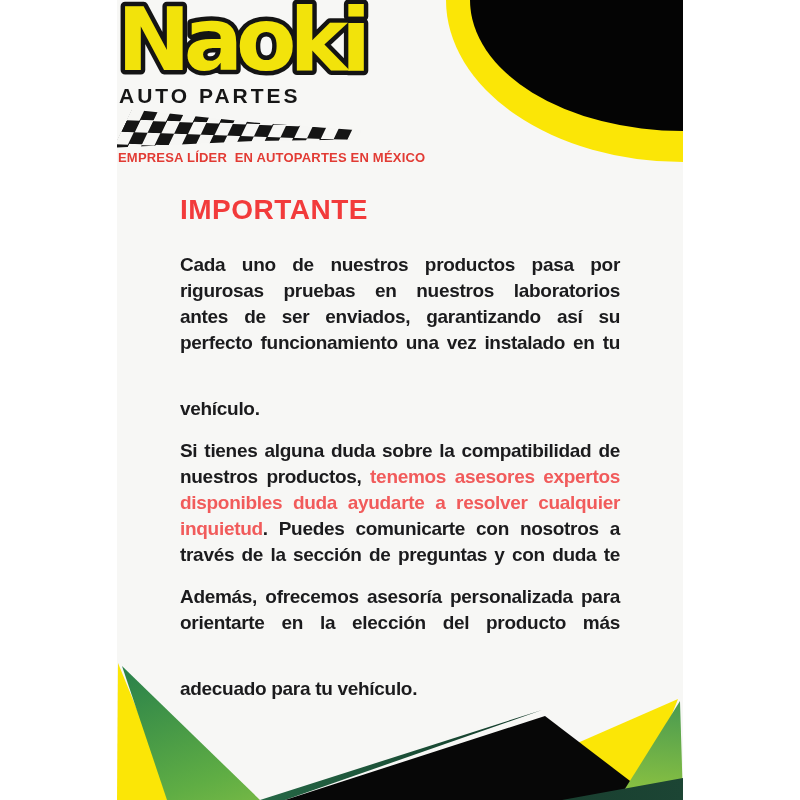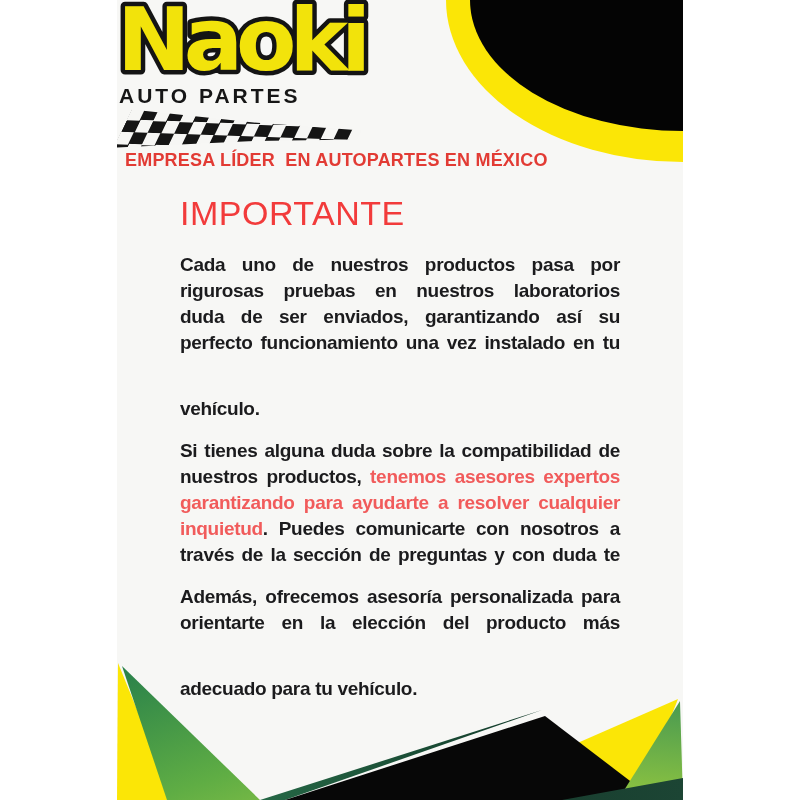--- a/index.html
+++ b/index.html
@@ -11,31 +11,31 @@
   
   .logo-svg{position:absolute;left:-2px;top:-8px;overflow:visible;}
   .brand-sub{position:absolute;left:2px;top:84px;font-size:21px;font-weight:700;
              letter-spacing:3px;color:#161616;white-space:pre;}
   .flag{position:absolute;left:4px;top:112px;width:240px;height:40px;}
   .flag-inner{width:100%;height:100%;
      background:conic-gradient(#151515 25%, #f6f6f4 0 50%, #151515 0 75%, #f6f6f4 0);
      background-size:27px 24px;
      transform:skewX(-24deg) rotate(2deg);
      clip-path:polygon(0 4%, 55% 26%, 100% 36%, 100% 58%, 55% 72%, 0 100%);}
-  .tagline{position:absolute;left:8px;top:150px;font-size:18px;font-weight:700;
+  .tagline{position:absolute;left:1px;top:150px;font-size:13px;font-weight:700;
            letter-spacing:0.2px;color:var(--tagline-red);white-space:pre;}
 
   
   .corner-y{position:absolute;top:0;right:0;width:237px;height:162px;
             background:var(--accent-yellow);border-bottom-left-radius:100% 100%;}
   .corner-b{position:absolute;top:0;right:0;width:213px;height:131px;
             background:#040404;border-bottom-left-radius:100% 100%;}
 
   
-  .title{position:absolute;left:63px;top:194px;font-size:34px;font-weight:400;
+  .title{position:absolute;left:63px;top:194px;font-size:28px;font-weight:700;
          letter-spacing:0.5px;color:var(--heading-red);}
   .body-text{position:absolute;left:63px;top:252px;width:440px;
              font-size:19px;font-weight:700;line-height:26px;letter-spacing:-0.3px;
              color:var(--text-black);}
   .para{margin:0 0 16px 0;}
   .line{text-align:justify;text-align-last:justify;white-space:normal;}
   .line.last{text-align-last:left;margin-top:40px;}
   .red{color:var(--inline-red);}
 
   
@@ -72,28 +72,28 @@
     <div class="flag">
       <div class="flag-inner"></div>
     </div>
     <div class="tagline">EMPRESA LÍDER  EN AUTOPARTES EN MÉXICO</div>
 
     <h1 class="title" style="margin:0">IMPORTANTE</h1>
     <div class="body-text">
         <div class="para">
           <div class="line"><span>Cada uno de nuestros productos pasa por</span></div>
           <div class="line"><span>rigurosas pruebas en nuestros laboratorios</span></div>
-          <div class="line"><span>duda de ser enviados, garantizando así su</span></div>
+          <div class="line"><span>antes de ser enviados, garantizando así su</span></div>
           <div class="line"><span>perfecto funcionamiento una vez instalado en tu</span></div>
           <div class="line last"><span>vehículo.</span></div>
         </div>
         <div class="para">
           <div class="line"><span>Si tienes alguna duda sobre la compatibilidad de</span></div>
           <div class="line"><span>nuestros productos, </span><span class="red">tenemos asesores expertos</span></div>
-          <div class="line"><span class="red">garantizando para ayudarte a resolver cualquier</span></div>
+          <div class="line"><span class="red">disponibles duda ayudarte a resolver cualquier</span></div>
           <div class="line"><span class="red">inquietud</span><span>. Puedes comunicarte con nosotros a</span></div>
           <div class="line"><span>través de la sección de preguntas y con duda te</span></div>
         </div>
         <div class="para">
           <div class="line"><span>Además, ofrecemos asesoría personalizada para</span></div>
           <div class="line"><span>orientarte en la elección del producto más</span></div>
           <div class="line last"><span>adecuado para tu vehículo.</span></div>
         </div>
       </div>
 

